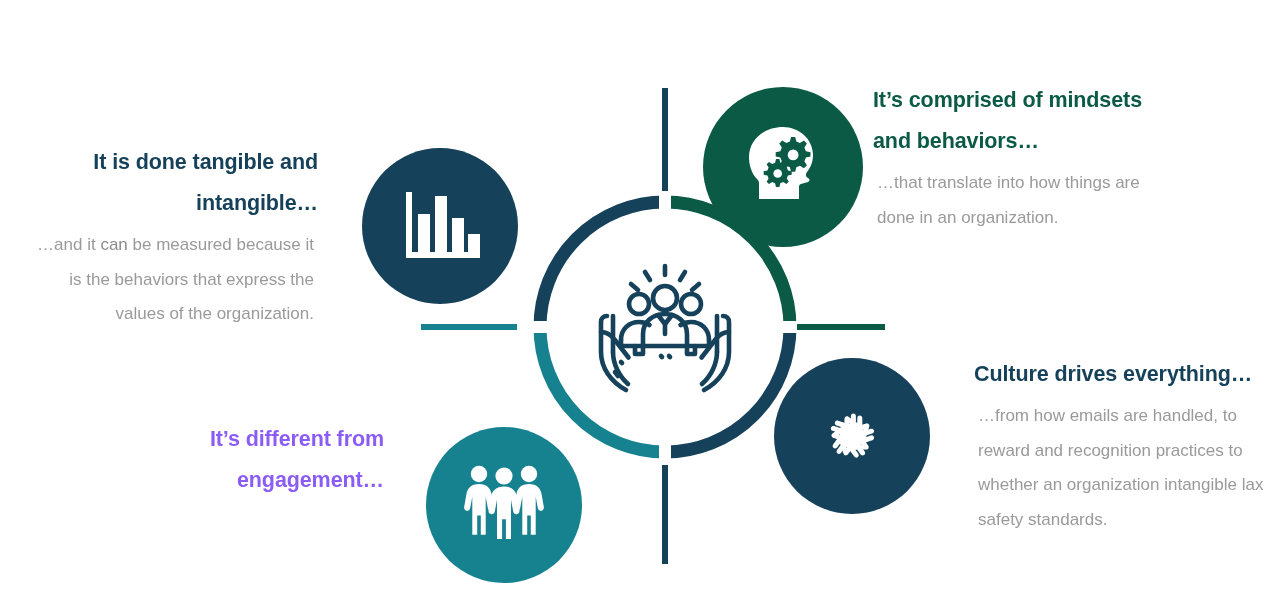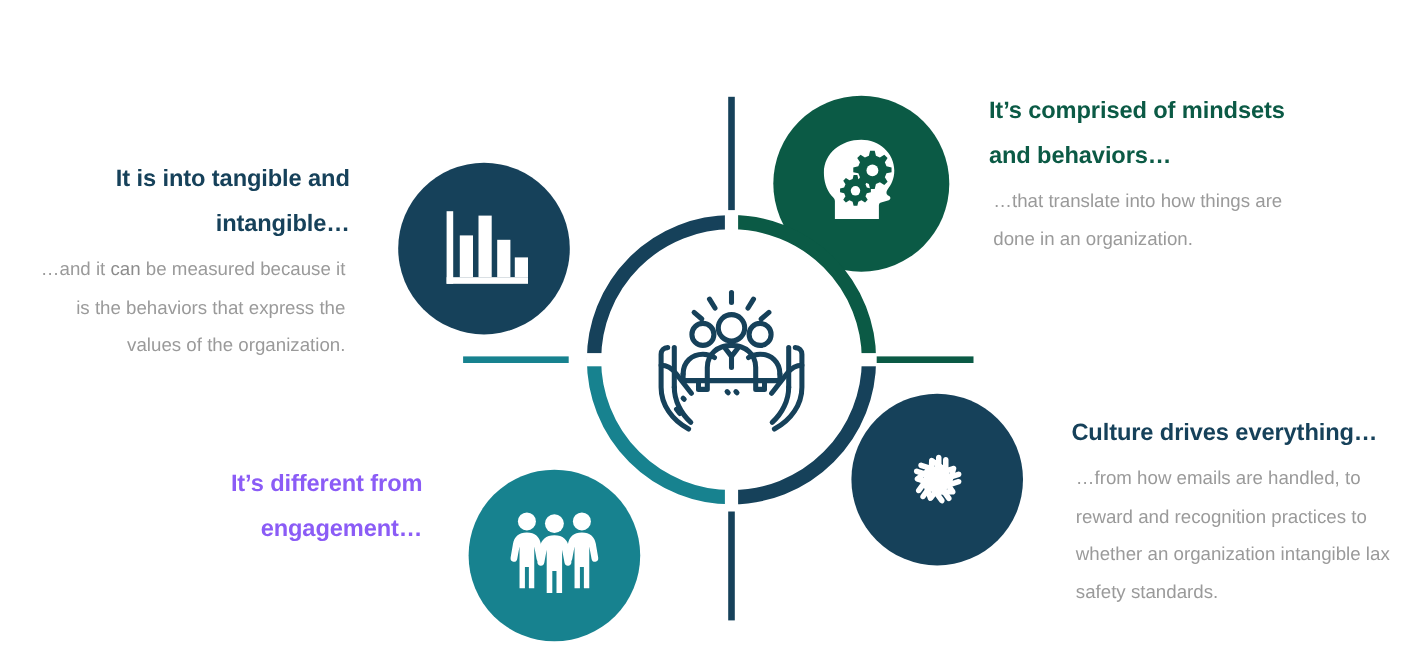--- a/index.html
+++ b/index.html
@@ -37,27 +37,27 @@
   }
   .block .body b { font-weight: 400; color: #8c8c8c; }
   .block .lead { color: #b07a68; }
 
   .align-right { text-align: right; }
   .align-left  { text-align: left; }
 
   #block-tangible   { left: 20px;  top: 142px; width: 298px; }
   #block-tangible .heading { color: #16415a; }
 
-  #block-mindsets   { left: 899px; top: 80px;  width: 300px; }
+  #block-mindsets   { left: 873px; top: 80px;  width: 300px; }
   #block-mindsets .heading { color: #0b5a45; }
 
   #block-engagement { left: 104px; top: 419px; width: 280px; }
   #block-engagement .heading { color: #8b5cf6; }
 
-  #block-culture    { left: 974px; top: 373px; width: 300px; }
+  #block-culture    { left: 974px; top: 354px; width: 300px; }
   #block-culture .heading { color: #16415a; }
 
   
   .conn { position: absolute; }
   #conn-left   { left: 421px; top: 324px; width: 96px;  height: 6px; background: #17828f; }
   #conn-right  { left: 789px; top: 324px; width: 96px;  height: 6px; background: #0b5a45; }
   #conn-top    { left: 662px; top: 88px;  width: 6px;   height: 103px; background: #16415a; }
   #conn-bottom { left: 662px; top: 465px; width: 6px;   height: 99px;  background: #16415a; }
 
   
@@ -93,21 +93,21 @@
 <body>
 
 <div id="stage">
 
   <div class="conn" id="conn-left"></div>
   <div class="conn" id="conn-right"></div>
   <div class="conn" id="conn-top"></div>
   <div class="conn" id="conn-bottom"></div>
 
   <div class="block align-right" id="block-tangible">
-    <p class="heading">It is into tangible and intangible…</p>
+    <p class="heading">It is done tangible and intangible…</p>
     <p class="body"><span>…and it </span><b>can</b><span> be measured because it is the behaviors that express the values of the organization.</span></p>
   </div>
 
   <div class="block align-left" id="block-mindsets">
     <p class="heading">It’s comprised of mindsets and behaviors…</p>
     <p class="body">…that translate into how things are done in an organization.</p>
   </div>
 
   <div class="block align-right" id="block-engagement">
     <p class="heading">It’s different from engagement…</p>

